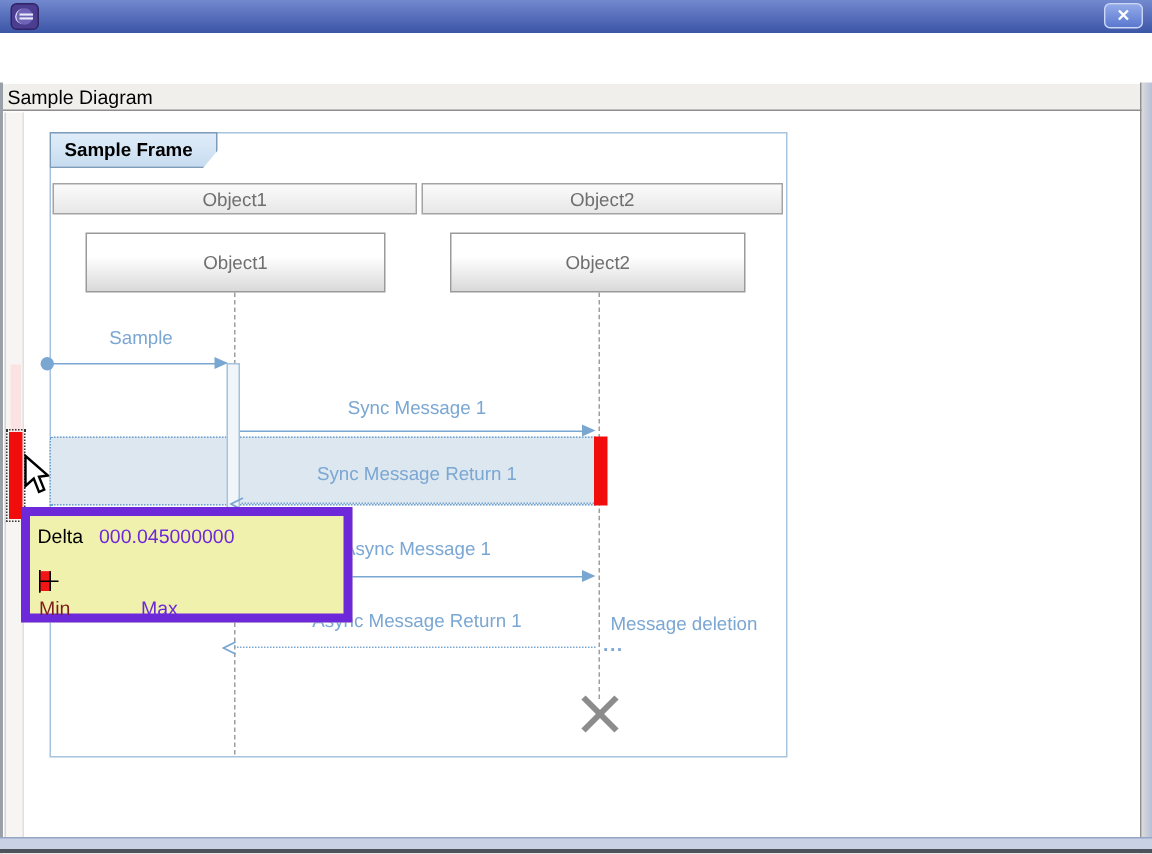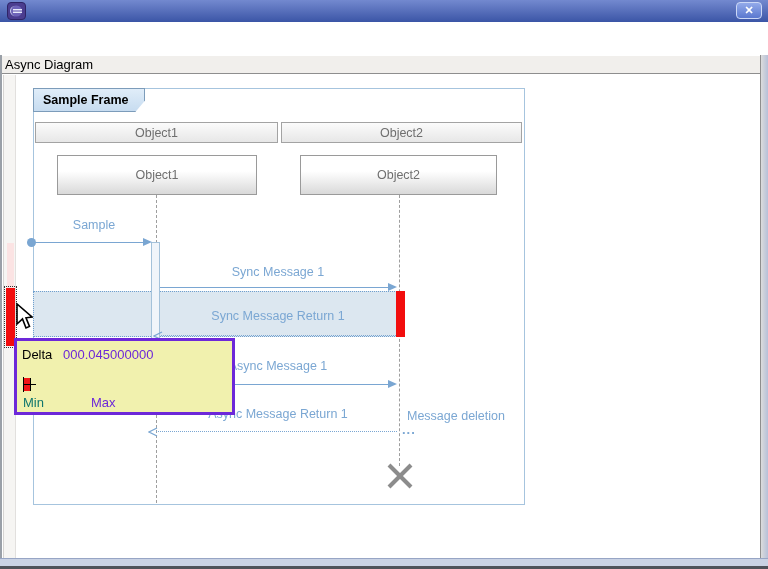--- a/index.html
+++ b/index.html
@@ -68,29 +68,29 @@
   .mline.dotted{border-top-style:dotted;}
   .arr-r{width:0;height:0;border-top:4.5px solid transparent;border-bottom:4.5px solid transparent;border-left:9px solid #7aa6d2;}
   .start-circle{left:27px;top:164px;width:9px;height:9px;border-radius:50%;background:#7aa6d2;}
   .act-bar{left:151px;top:168px;width:9px;height:99px;background:#f0f5fa;border:1px solid #a4c2da;}
   .band{left:33px;top:217px;width:364px;height:46px;background:#dce7f0;border:1px dotted #6f9fce;}
   .red-act{left:396px;top:217px;width:9px;height:46px;background:#f20d0d;}
   .obj-del{left:407px;top:335px;font-size:12.5px;color:#7ba7d3;}
   .dots{left:402px;top:348px;font-size:13px;font-weight:bold;color:#7ba7d3;letter-spacing:1px;}
 
   
-  .tooltip{left:14px;top:264px;width:221px;height:77px;background:#f1f1ae;border:3px solid #6d28d9;z-index:40;}
+  .tooltip{left:14px;top:264px;width:221px;height:77px;background:#f1f1ae;border:6px solid #6d28d9;z-index:40;}
   .tip-label{left:5px;top:6px;font-size:13px;color:#000;}
   .tip-value{left:46px;top:6px;font-size:13px;color:#6d28d9;}
   .scalebar{left:6px;top:36px;height:15px;display:flex;align-items:center;}
   .scalebar > div{position:static;flex:none;}
   .scale-tick{width:1px;height:15px;background:#000;}
   .scalebar .seg{width:8px;height:13px;border-right:1px solid #000;}
   .scale-line{width:13px;height:1px;background:#000;}
-  .tip-min{left:6px;top:54px;font-size:13px;color:#0f766e;}
+  .tip-min{left:6px;top:54px;font-size:13px;color:#7f1d1d;}
   .tip-max{left:74px;top:54px;font-size:13px;color:#6d28d9;}
 
   .mouse-cursor{left:13px;top:228px;z-index:50;}
 </style>
 </head>
 <body>
 
 <div id="app">
 
   <div class="titlebar">
@@ -140,21 +140,21 @@
       </svg>
     </div>
     <div class="tb-menu">
       <svg width="14" height="9" viewBox="0 0 14 9">
         <path d="M1 1 L13 1 L7 8 Z" fill="#ededed" stroke="#4a4a4a" stroke-width="1.2"></path>
       </svg>
     </div>
   </div>
 
   <div class="headerbar">
-    <span>Async Diagram</span>
+    <span>Sample Diagram</span>
   </div>
 
   <div class="canvas">
 
     <div class="comp-col"></div>
     <div class="comp-pink"></div>
     <div class="comp-red"></div>
 
     <div class="frame"></div>
     <div class="frame-label">Sample Frame</div>

